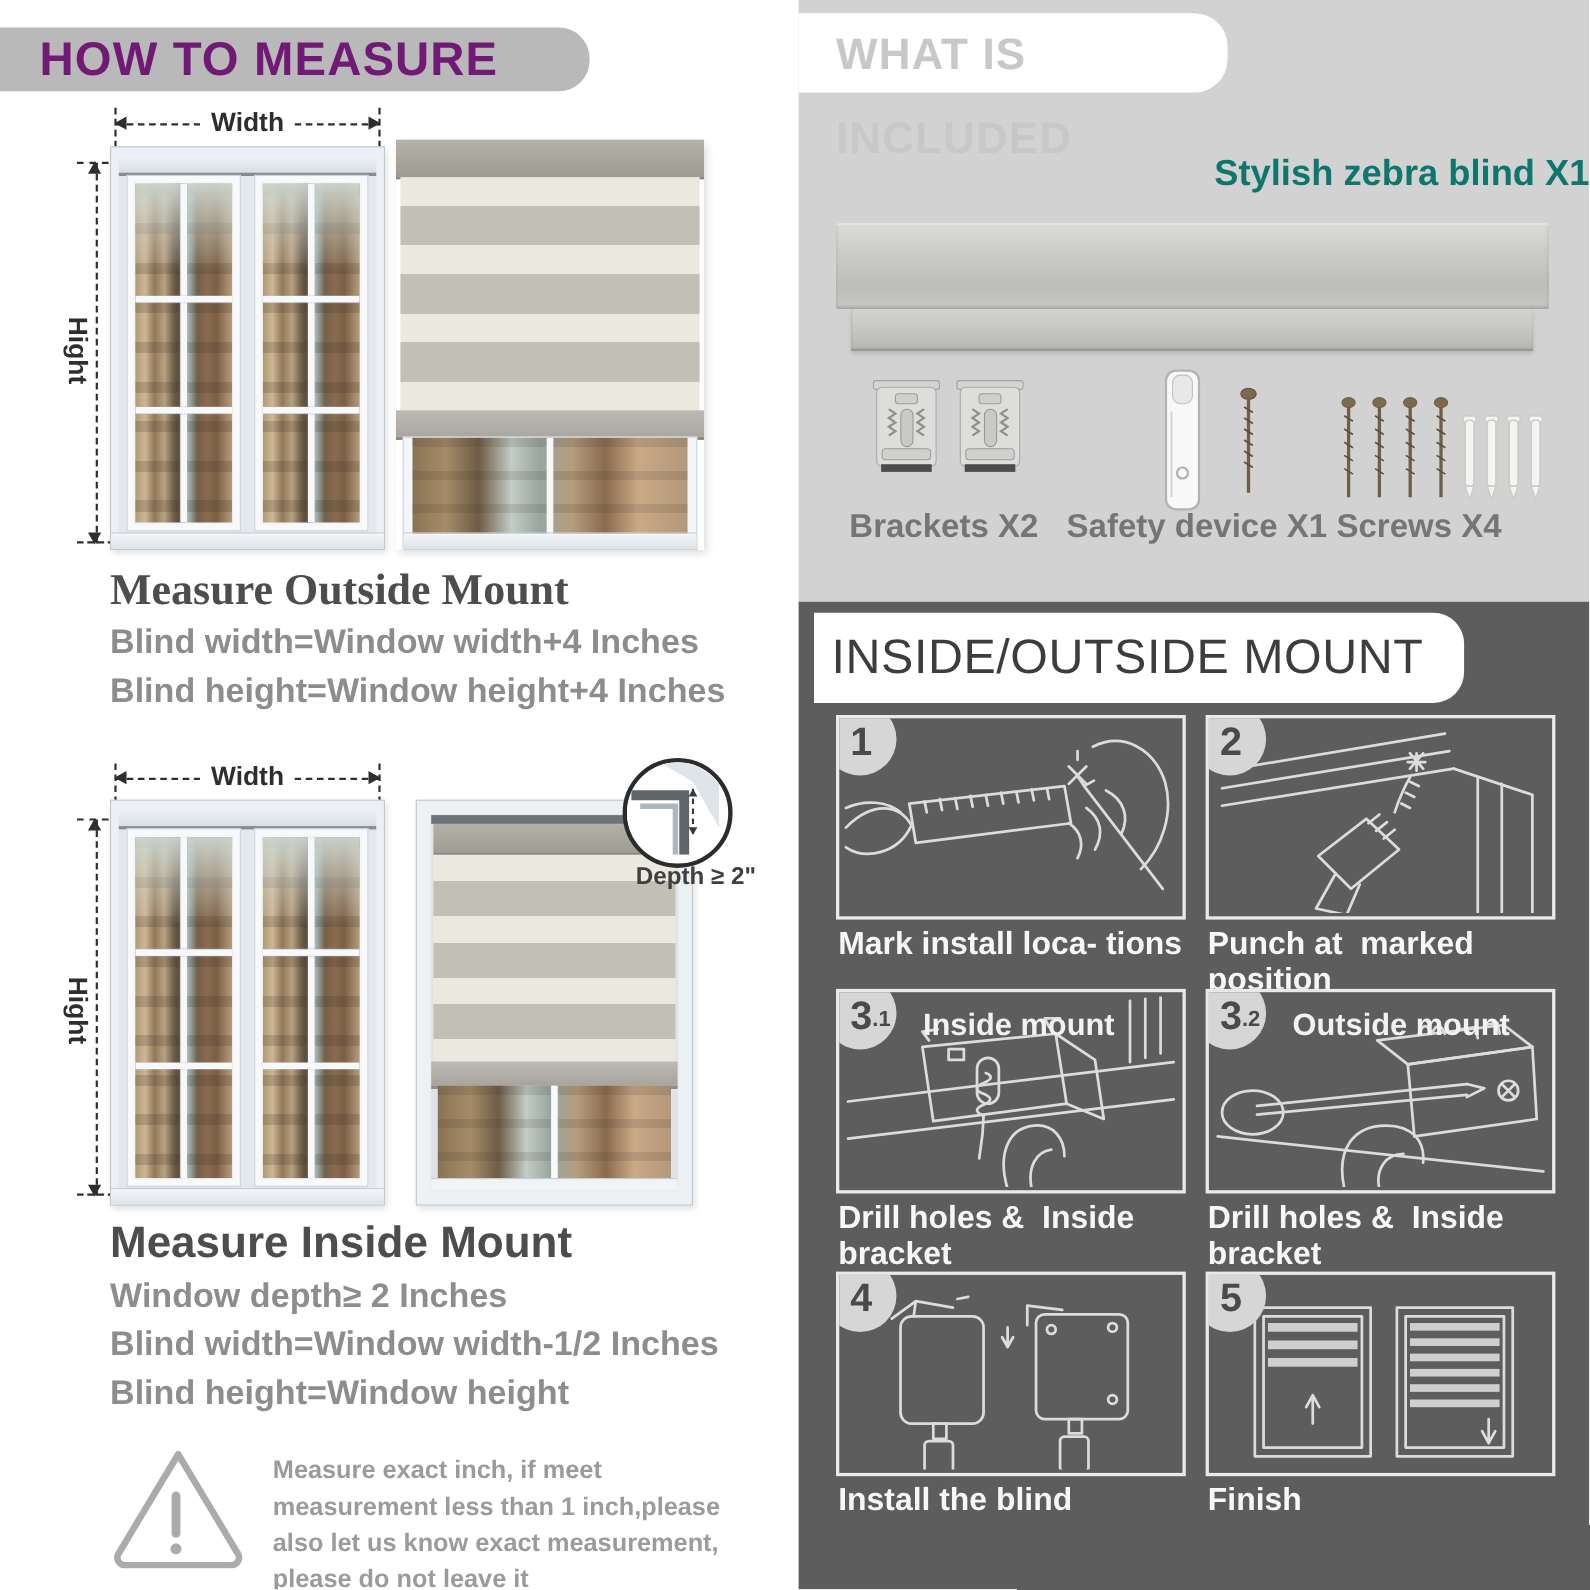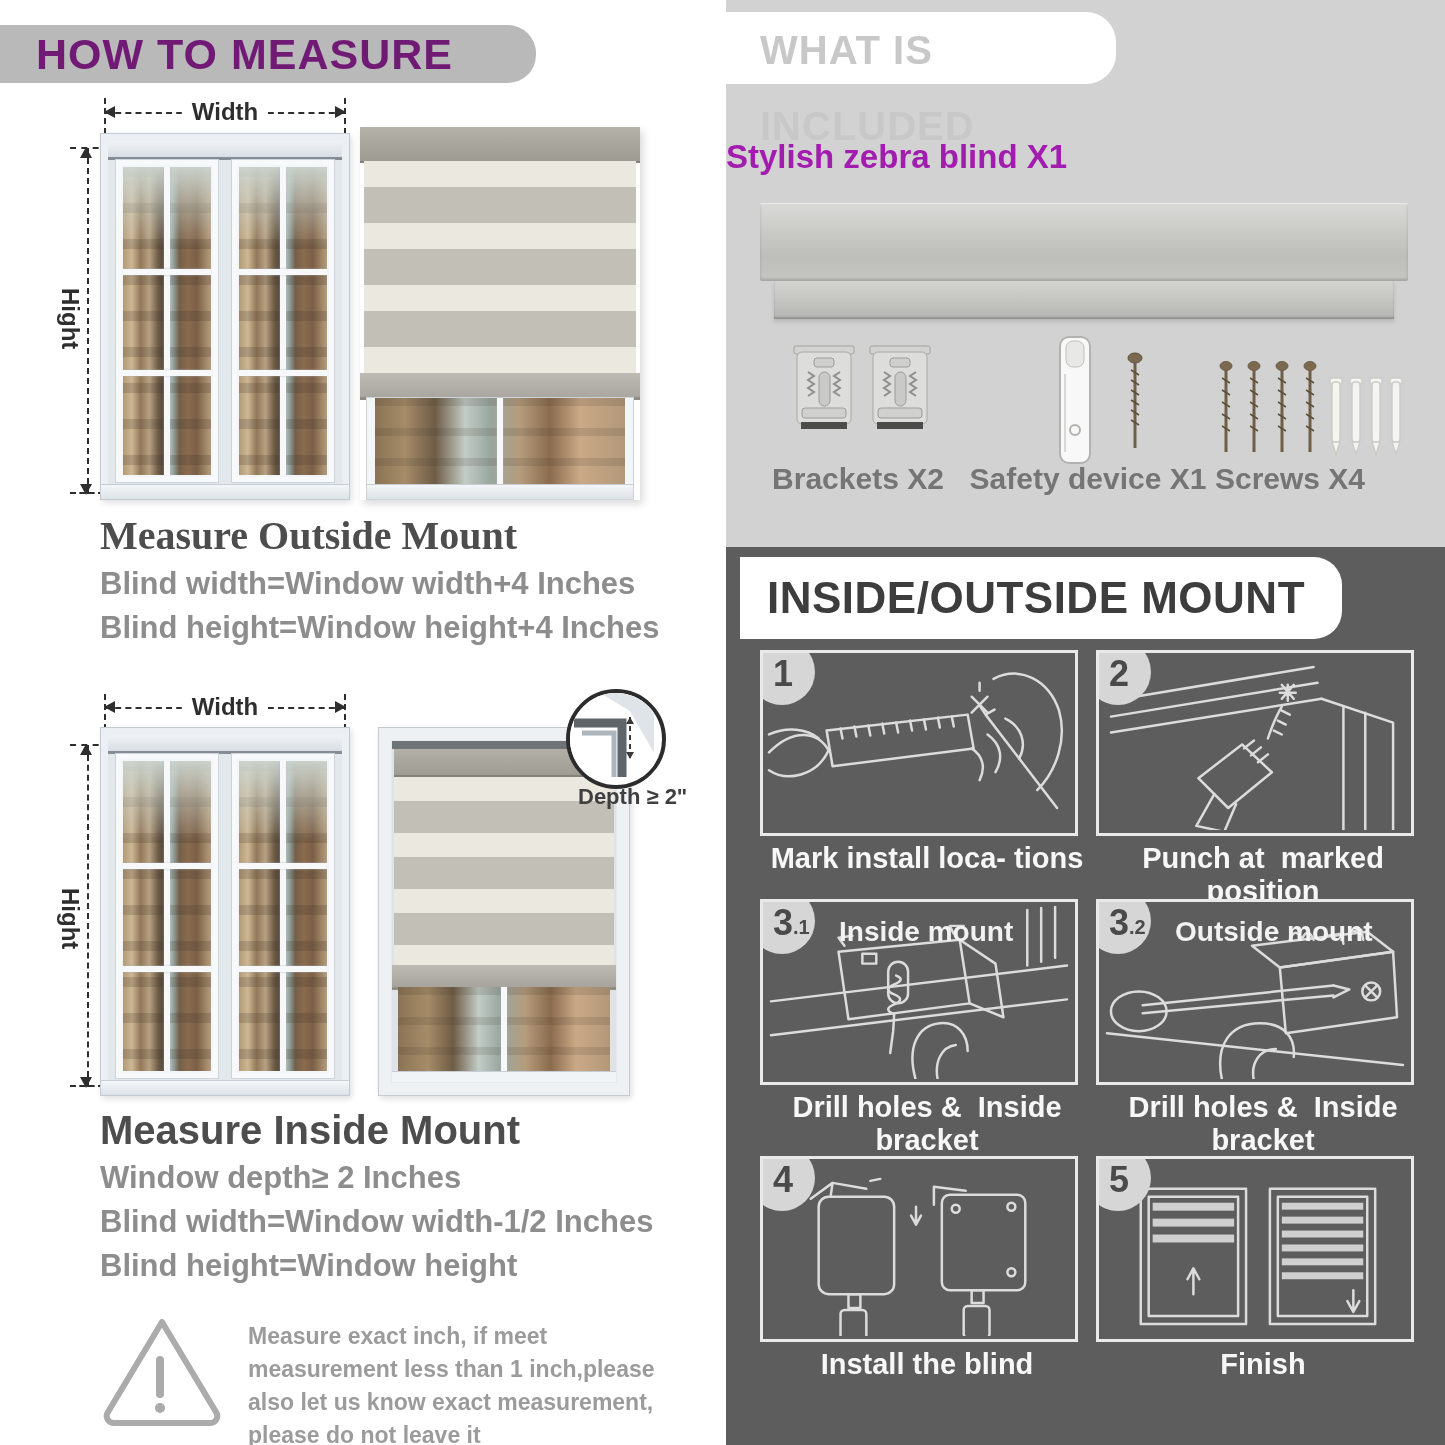--- a/index.html
+++ b/index.html
@@ -67,39 +67,39 @@
   .tri-d{border-left:6px solid transparent;border-right:6px solid transparent;border-top:11px solid #2e2e2e;left:-7px;bottom:-1px;}
   .dim-label{font-size:24px;font-weight:bold;color:#2e2e2e;background:#fff;padding:0 10px;}
   .dim-label-v{font-size:24px;font-weight:bold;color:#2e2e2e;background:#fff;writing-mode:vertical-rl;padding:8px 0;}
   .depth-label{font-size:22px;font-weight:bold;color:#3f3f3f;}
   .magnifier{width:92px;height:92px;border:4px solid #2c2c2c;border-radius:50%;background:#fff;overflow:hidden;}
 
   
   .rt-panel{left:726px;top:0;width:719px;height:547px;background:#d2d2d2;}
   .rt-header{left:726px;top:12px;width:356px;height:72px;background:#fff;border-radius:0 30px 30px 0;
              color:#c8c8c8;font-size:40px;font-weight:bold;line-height:76px;padding-left:34px;letter-spacing:1px;}
-  .blind-label{left:726px;top:138px;width:719px;text-align:left;font-size:33px;font-weight:bold;color:#a21caf;}
+  .blind-label{left:726px;top:138px;width:719px;text-align:right;font-size:33px;font-weight:bold;color:#0f766e;}
   .headrail-top{left:760px;top:203px;width:648px;height:78px;border-radius:2px;
      background:linear-gradient(180deg,#dadad8 0%,#cbcbc7 35%,#bdbdb9 70%,#c6c6c2 100%);
      box-shadow:inset 0 1px 0 #e9e9e7, inset 0 -2px 3px rgba(0,0,0,.18);}
   .headrail-bot{left:774px;top:281px;width:620px;height:38px;
      background:linear-gradient(180deg,#d3d3cf 0%,#c2c2be 60%,#b5b5b1 100%);
      box-shadow:inset 0 -2px 2px rgba(0,0,0,.2), 0 3px 4px rgba(0,0,0,.12);}
   .item-label{font-size:30px;font-weight:bold;color:#757575;text-align:center;}
 
   
   .rb-panel{left:726px;top:547px;width:719px;height:898px;background:#5d5d5d;}
   .rb-header{left:740px;top:557px;width:575px;height:82px;background:#fff;border-radius:0 28px 28px 0;
-             color:#3d3d3d;font-size:44px;font-weight:bold;line-height:82px;padding-left:27px;letter-spacing:.5px;}
+             color:#3d3d3d;font-size:44px;font-weight:normal;line-height:82px;padding-left:16px;letter-spacing:.5px;}
   .step{width:312px;height:180px;border:3px solid #e9e9e9;overflow:hidden;background:#5d5d5d;}
   .badge{position:absolute;left:-14px;top:-14px;width:66px;height:66px;border-radius:50%;background:#d6d6d6;}
   .badge .num{position:absolute;left:24px;top:14px;font-size:36px;font-weight:bold;color:#4a4a4a;}
   .badge .sub{position:absolute;left:44px;top:28px;font-size:20px;font-weight:bold;color:#4a4a4a;}
   .step-label{position:absolute;left:76px;top:14px;font-size:28px;font-weight:bold;color:#f2f2f2;}
-  .caption{font-size:29px;font-weight:bold;color:#f7f7f7;white-space:pre-wrap;text-align:center;}
+  .caption{font-size:29px;font-weight:bold;color:#f7f7f7;white-space:pre-wrap;}
   .art{position:absolute;inset:4px;}
   .art path,.art rect,.art circle,.art ellipse,.art line{fill:none;stroke:#dcdcdc;stroke-width:2.5;stroke-linecap:round;stroke-linejoin:round;}
   .art .fillbar{fill:#cfcfcf;stroke:none;}
 </style>
 </head>
 <body>
 
 <div class="canvas">
 
   <section>

